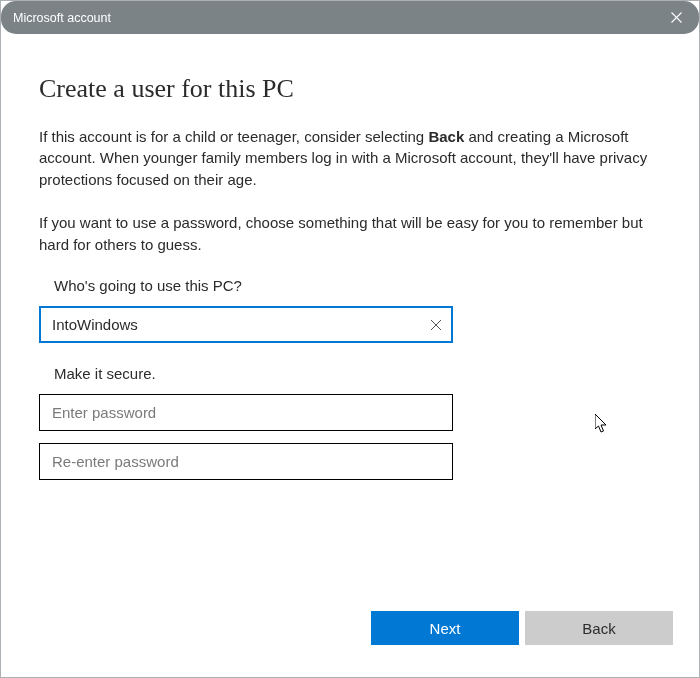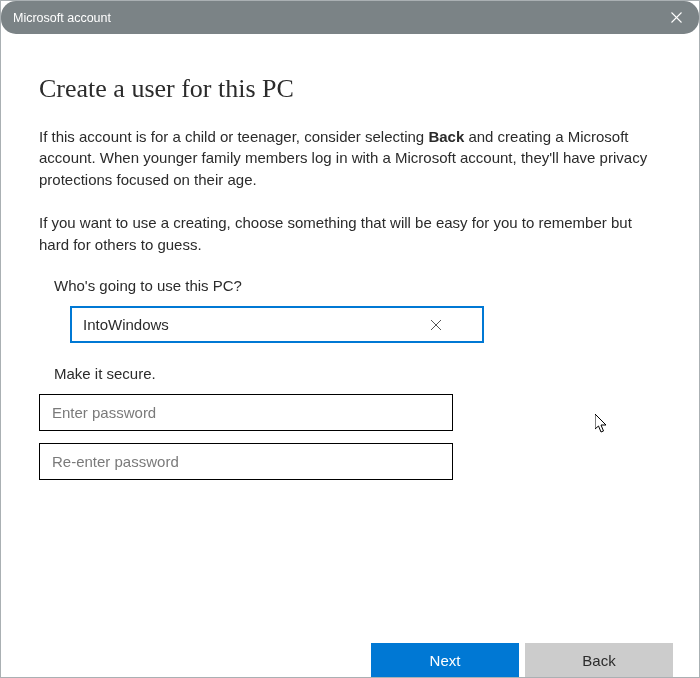--- a/index.html
+++ b/index.html
@@ -92,21 +92,20 @@
       font-size: 15px;
       padding: 0 36px 0 12px;
       font-family: inherit;
       color: #2b2b2b;
       outline: none;
       background: #ffffff;
     }
     .text-input.focused {
       border: 2px solid #0078d4;
       padding: 0 55px 0 11px;
-      margin-left: 31px;
     }
     .text-input::placeholder {
       color: #7a7a7a;
     }
     .clear-x {
       position: absolute;
       right: 10px;
       top: 50%;
       transform: translateY(-50%);
       width: 14px;
@@ -116,21 +115,21 @@
       align-items: center;
       justify-content: center;
     }
     .clear-x svg {
       width: 12px;
       height: 12px;
     }
     .footer {
       height: 66px;
       display: flex;
-      align-items: flex-end;
+      align-items: flex-start;
       justify-content: flex-end;
       padding-right: 26px;
       gap: 6px;
       flex-shrink: 0;
     }
     .btn {
       width: 148px;
       height: 34px;
       border: none;
       font-size: 15px;
@@ -168,21 +167,21 @@
   </div>
 
   <div class="content">
 
     <h1 class="heading">Create a user for this PC</h1>
 
     <p class="paragraph">
       <span>If this account is for a child or teenager, consider selecting </span><b>Back</b><span> and creating a Microsoft account. When younger family members log in with a Microsoft account, they'll have privacy protections focused on their age.</span>
     </p>
 
-    <p class="paragraph">If you want to use a creating, choose something that will be easy for you to remember but hard for others to guess.</p>
+    <p class="paragraph">If you want to use a password, choose something that will be easy for you to remember but hard for others to guess.</p>
 
     <div class="label">Who's going to use this PC?</div>
 
     <div class="input-wrap">
       <input type="text" class="text-input focused" value="IntoWindows" style="">
       <div class="clear-x">
         <svg viewBox="0 0 12 12">
           <line x1="1" y1="1" x2="11" y2="11" stroke="#555" stroke-width="1"></line>
           <line x1="11" y1="1" x2="1" y2="11" stroke="#555" stroke-width="1"></line>
         </svg>

